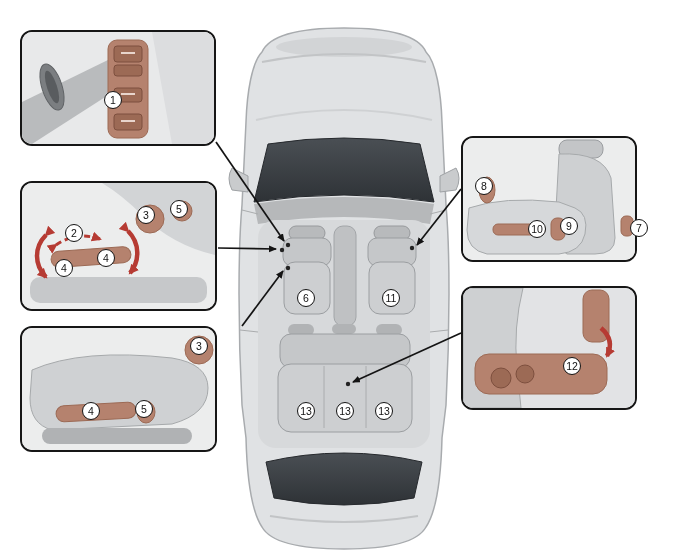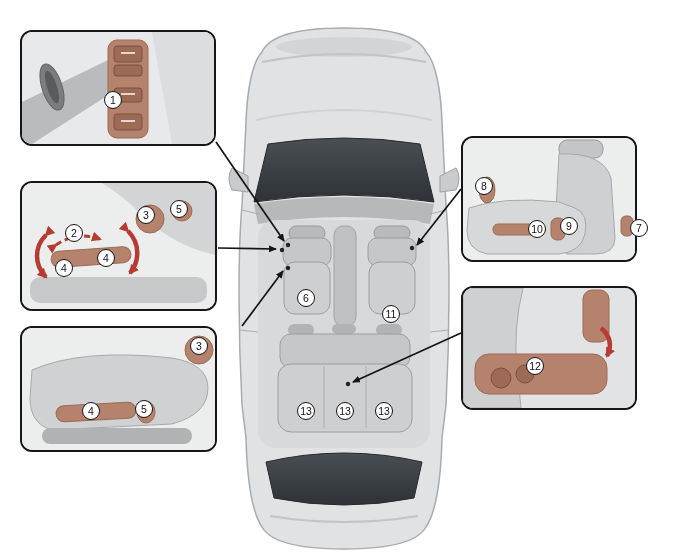--- a/index.html
+++ b/index.html
@@ -183,20 +183,20 @@
       <div class="badge" style="left: 106px; top: 258px;">4</div>
       <div class="badge" style="left: 179px; top: 209px;">5</div>
       <div class="badge" style="left: 199px; top: 346px;">3</div>
       <div class="badge" style="left: 91px; top: 411px;">4</div>
       <div class="badge" style="left: 144px; top: 409px;">5</div>
       <div class="badge" style="left: 306px; top: 298px;">6</div>
       <div class="badge" style="left: 639px; top: 228px;">7</div>
       <div class="badge" style="left: 484px; top: 186px;">8</div>
       <div class="badge" style="left: 569px; top: 226px;">9</div>
       <div class="badge" style="left: 537px; top: 229px;">10</div>
-      <div class="badge" style="left: 391px; top: 298px; margin-top: 16px;">11</div>
-      <div class="badge" style="left: 535px; top: 366px;">12</div>
+      <div class="badge" style="left: 391px; top: 298px;">11</div>
+      <div class="badge" style="left: 572px; top: 366px;">12</div>
       <div class="badge" style="left: 306px; top: 411px;">13</div>
       <div class="badge" style="left: 345px; top: 411px;">13</div>
       <div class="badge" style="left: 384px; top: 411px;">13</div>
     </div>
 
 </div>
 
 </body></html>

